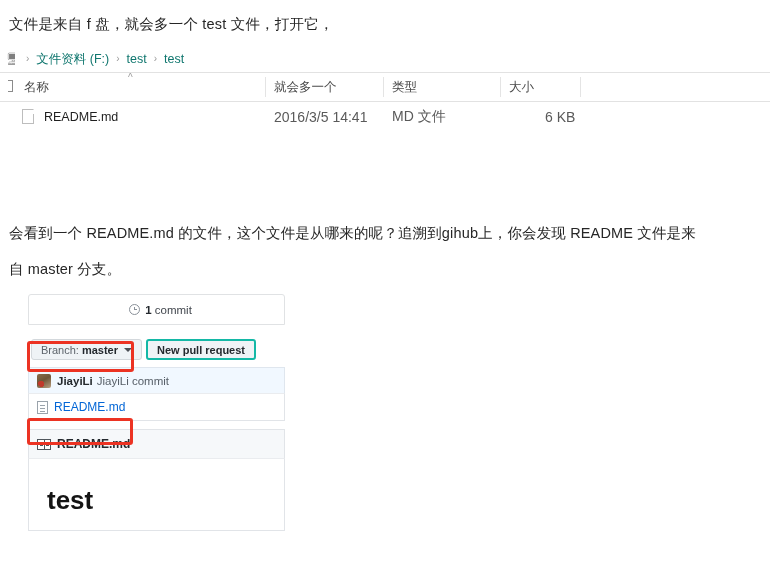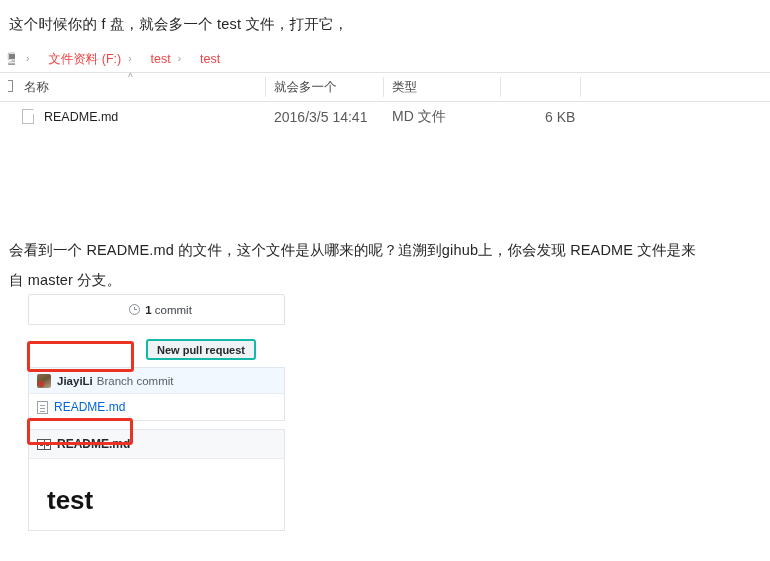--- a/index.html
+++ b/index.html
@@ -54,21 +54,21 @@
     margin-right: 4px;
     opacity: .75;
   }
   .bc-sep {
     color: #9a9a9a;
     font-size: 10px;
     margin: 0 7px;
     position: relative;
     top: -1px;
   }
-  .bc-crumb { color: #ef4444; margin-left: 12px; }
+  .bc-crumb { color: #0f766e; }
 
   .col-header {
     position: relative;
     height: 28px;
     border-top: 1px solid #e2e2e2;
     border-bottom: 1px solid #e2e2e2;
     background: #ffffff;
   }
   .col-header .sort-caret {
     position: absolute;
@@ -149,24 +149,23 @@
     color: #5a5a5a;
   }
 
   
   .body-para {
     position: absolute;
     left: 9px;
     top: 215px;
     width: 690px;
     font-size: 14.5px;
-    line-height: 30px;
+    line-height: 36px;
     color: #262626;
     letter-spacing: 0.15px;
-    margin-top: 20px;
   }
 
   
   .gh {
     position: absolute;
     left: 28px;
     top: 294px;
     width: 257px;
     font-size: 11.5px;
   }
@@ -373,21 +372,21 @@
     border-radius: 3px;
     box-sizing: border-box;
     pointer-events: none;
   }
   #redbox-branch { left: 27px; top: 341px; width: 107px; height: 31px; }
   #redbox-readme { left: 27px; top: 418px; width: 106px; height: 27px; }
 </style>
 </head>
 <body>
 
-<div class="intro-line">这个时候你的 f 盘，就会多一个 test 文件，打开它，</div>
+<div class="intro-line">文件是来自 f 盘，就会多一个 test 文件，打开它，</div>
 
 <div class="explorer">
 
   <div class="breadcrumb">
     <span class="bc-leadicon">🖥</span>
     <span class="bc-sep">›</span>
     <span class="bc-crumb">文件资料 (F:)</span>
     <span class="bc-sep">›</span>
     <span class="bc-crumb">test</span>
     <span class="bc-sep">›</span>
@@ -400,20 +399,21 @@
 
     <span class="col-cell" style="left:24px;width:240px;">名称</span>
     <span class="col-div" style="left:265px;"></span>
 
     <span class="col-cell" style="left:274px;width:105px;">就会多一个</span>
     <span class="col-div" style="left:383px;"></span>
 
     <span class="col-cell" style="left:392px;width:104px;">类型</span>
     <span class="col-div" style="left:500px;"></span>
 
+    <span class="col-cell" style="left:509px;width:68px;">大小</span>
     <span class="col-div" style="left:580px;"></span>
   </div>
 
   <div class="file-row">
     <span class="file-icon"></span>
     <span class="file-name">README.md</span>
     <span class="file-cell" style="left:274px;">2016/3/5 14:41</span>
     <span class="file-cell" style="left:392px;">MD 文件</span>
     <span class="file-cell" style="left:545px;">6 KB</span>
   </div>
@@ -423,27 +423,32 @@
 
 <div class="gh">
 
   <div class="gh-commitbar">
     <span class="ghtxt">
       <span class="icon-history"></span><b>1</b> <span>commit</span>
     </span>
   </div>
 
   <div class="gh-actions">
+    <div class="btn-branch">
+      <span class="lbl-dim">Branch:</span>
+      <span class="lbl-strong">master</span>
+      <span class="caret-down"></span>
+    </div>
     <div class="btn-pr">New pull request</div>
   </div>
 
   <div class="gh-commitrow">
     <span class="avatar"></span>
     <span class="commit-author">JiayiLi</span>
-    <span class="commit-msg">Branch commit</span>
+    <span class="commit-msg">JiayiLi commit</span>
   </div>
 
   <div class="gh-filerow">
     <span class="icon-doc"></span>
     <span class="gh-filelink">README.md</span>
   </div>
 
   <div class="gh-readme-head">
     <span class="icon-book"></span>
     <span class="gh-readme-title">README.md</span>

